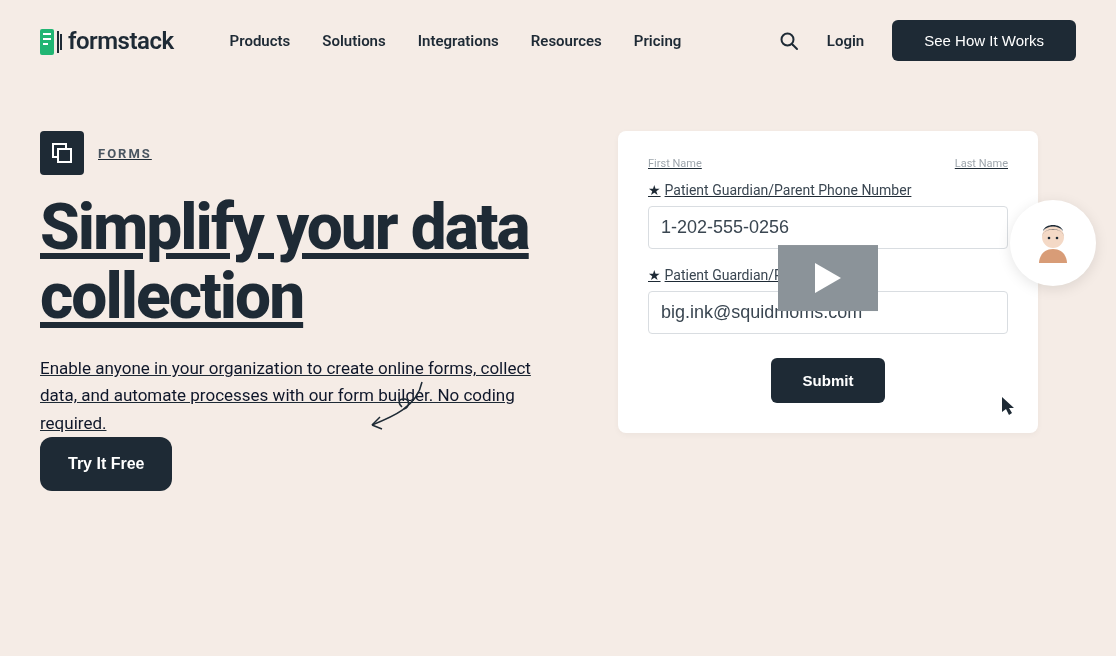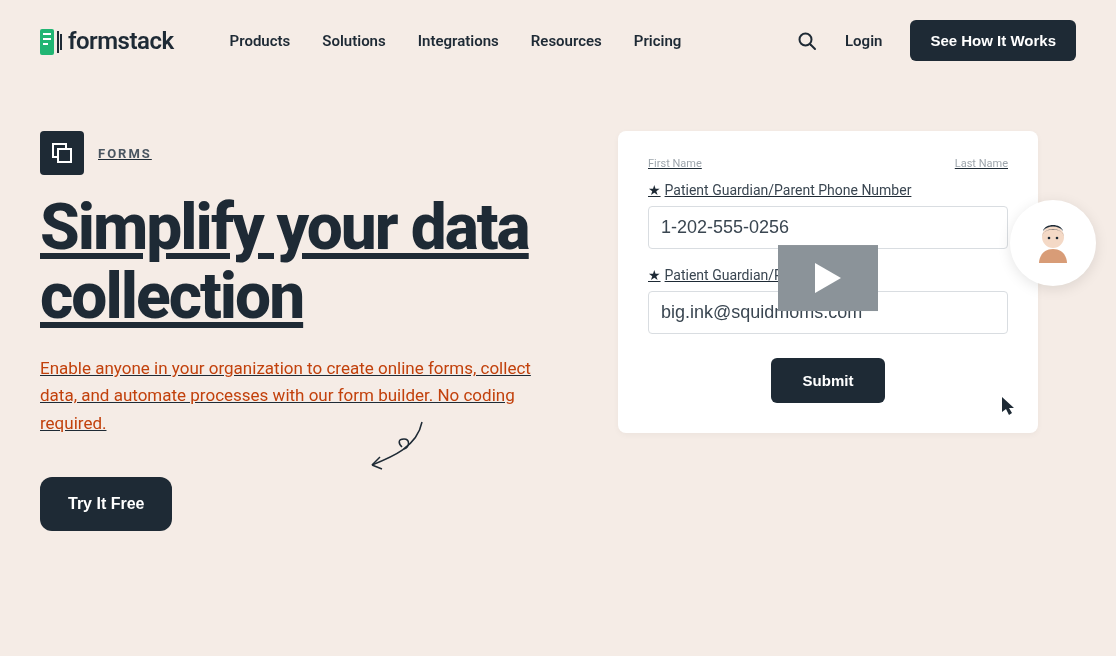--- a/index.html
+++ b/index.html
@@ -54,24 +54,24 @@
   cursor: pointer;
 }
 .login-link {
   font-size: 15px;
   font-weight: 600;
   cursor: pointer;
 }
 .cta-btn {
   background: #1e2a35;
   color: #fff;
-  padding: 12px 20px;
+  padding: 12px 32px;
   border-radius: 6px;
   font-size: 15px;
-  font-weight: 700;
+  font-weight: 400;
   cursor: pointer;
   border: none;
 }
 
 
 .hero {
   display: flex;
   padding: 50px 40px 0 40px;
   gap: 48px;
   text-decoration: underline;
@@ -105,22 +105,21 @@
   font-size: 64px;
   font-weight: 800;
   line-height: 1.08;
   letter-spacing: -2px;
   color: #1e2a35;
   margin-bottom: 24px;
 }
 .hero-sub {
   font-size: 17px;
   line-height: 1.6;
-  color: #c2410c;
-  margin-bottom: 40px;
+  color: #0f172a;
   max-width: 520px;
 }
 .try-btn {
   background: #1e2a35;
   color: #fff;
   padding: 18px 28px;
   border-radius: 12px;
   font-size: 16px;
   font-weight: 600;
   cursor: pointer;

